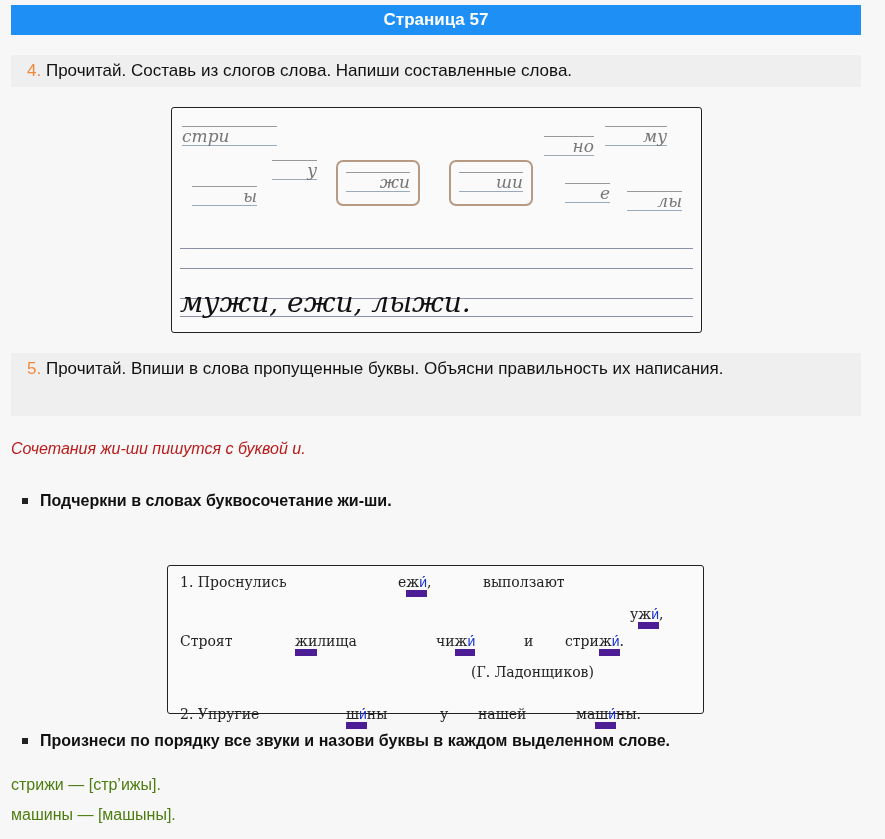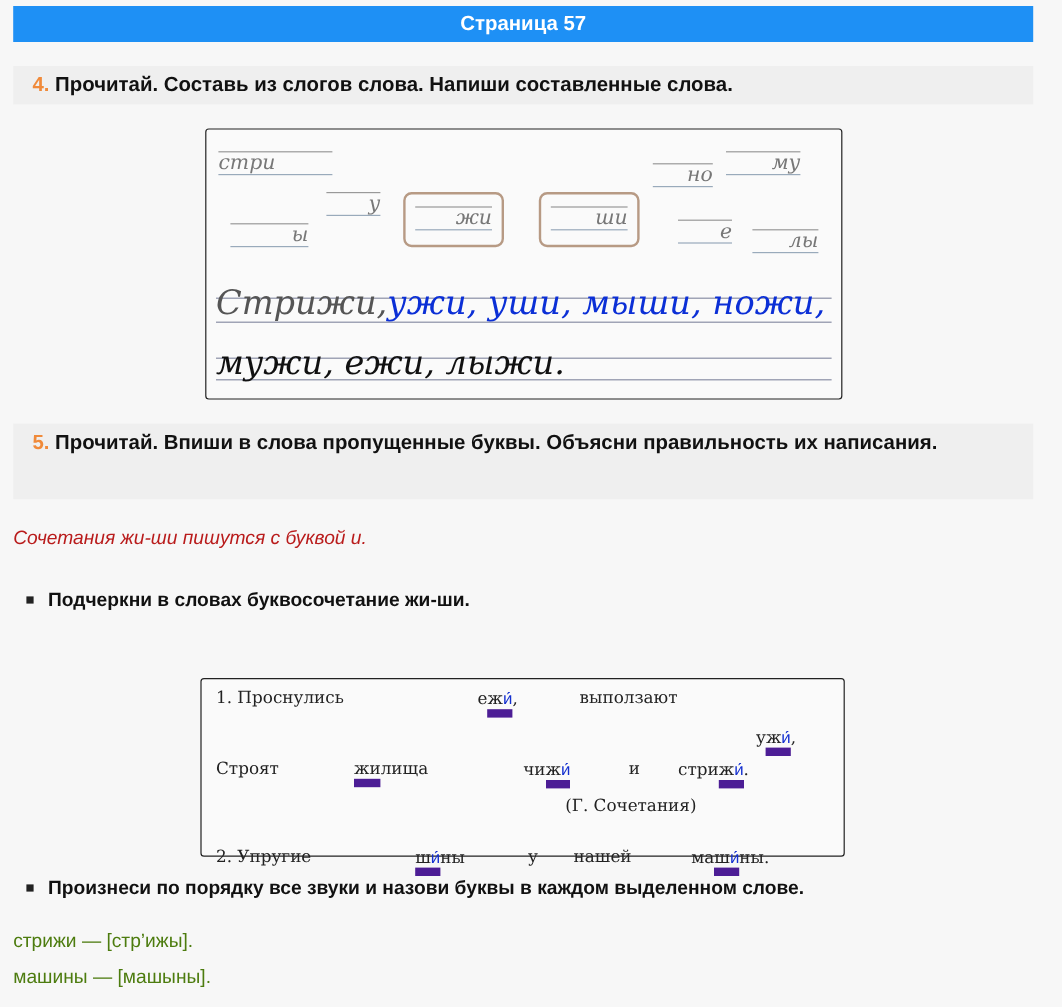--- a/index.html
+++ b/index.html
@@ -1,18 +1,18 @@
 <!DOCTYPE html>
 <html><head>
 <meta charset="utf-8">
 <style>
   html,body{margin:0;padding:0;}
   body{width:885px;height:839px;background:#f7f7f7;font-family:"Liberation Sans",sans-serif;color:#111;position:relative;overflow:hidden;}
   .page-header{position:absolute;left:11px;top:5px;width:850px;height:30px;background:#1e90f5;color:#fff;font-weight:bold;font-size:17px;text-align:center;line-height:30px;}
-  .task{position:absolute;left:11px;width:850px;background:#efefef;font-weight:bold;font-size:17px;box-sizing:border-box;padding:0 16px;}
+  .task{position:absolute;left:11px;width:850px;background:#efefef;font-weight:normal;font-size:17px;box-sizing:border-box;padding:0 16px;}
   .task .num{color:#f08a3a;}
   #task4{top:55px;height:32px;line-height:32px;}
   #task5{top:353px;height:63px;line-height:31px;padding-top:0;}
   .figure{position:absolute;border:1px solid #222;border-radius:3px;background:#fafafa;box-sizing:border-box;}
   #fig1{left:171px;top:107px;width:531px;height:226px;}
   #fig2{left:167px;top:565px;width:537px;height:149px;font-family:"DejaVu Serif",serif;font-size:14px;color:#222;}
   .syl{position:absolute;font-family:"DejaVu Serif",serif;font-style:italic;color:#777;font-size:17px;border-top:1px solid #999;border-bottom:1px solid #9ab;line-height:16px;padding:1px 0;text-align:right;}
   .syl-box{position:absolute;border:2px solid #b79a84;border-radius:7px;}
   .hw-line{position:absolute;left:8px;right:8px;height:1px;background:#8a8fa6;}
   .hw{position:absolute;font-family:"DejaVu Serif",serif;font-style:italic;font-size:28px;white-space:nowrap;}
@@ -53,23 +53,20 @@
   </div>
   <span class="syl" style="left:372px;top:28px;width:50px">но</span>
   <span class="syl" style="left:433px;top:18px;width:62px">му</span>
   <span class="syl" style="left:393px;top:75px;width:45px">е</span>
   <span class="syl" style="left:455px;top:83px;width:55px">лы</span>
 
   <div class="hw-line" style="top:140px"></div>
   <div class="hw-line" style="top:160px"></div>
   <div class="hw-line" style="top:190px"></div>
   <div class="hw-line" style="top:208px"></div>
-  <div class="hw" style="left:8px;top:128px">
-    <span class="given">Стрижи,</span><span class="ans">ужи, уши, мыши, ножи,</span>
-  </div>
   <div class="hw ans" style="left:8px;top:178px">мужи, ежи, лыжи.</div>
 </div>
 
 <div class="task" id="task5">
   <span class="num">5.</span>
   <span>Прочитай. Впиши в слова пропущенные буквы. Объясни правильность их написания.</span>
 </div>
 
 <div class="note">Сочетания жи-ши пишутся с буквой и.</div>
 
@@ -81,21 +78,21 @@
   <span class="pl" style="left:315px;top:8px">выползают</span>
 
   <span class="pl" style="left:462px;top:40px"><span>у</span><span class="u"><span>ж</span><span class="bl">и́</span></span><span>,</span></span>
 
   <span class="pl" style="left:12px;top:67px">Строят</span>
   <span class="pl" style="left:127px;top:67px"><span class="u">жи</span><span>лища</span></span>
   <span class="pl" style="left:268px;top:67px"><span>чи</span><span class="u"><span>ж</span><span class="bl">и́</span></span></span>
   <span class="pl" style="left:356px;top:67px">и</span>
   <span class="pl b" style="left:397px;top:67px"><span>стри</span><span class="u"><span>ж</span><span class="bl">и́</span></span><span>.</span></span>
 
-  <span class="pl" style="left:303px;top:98px">(Г. Сочетания)</span>
+  <span class="pl" style="left:303px;top:98px">(Г. Ладонщиков)</span>
 
   <span class="pl" style="left:12px;top:140px">2. Упругие</span>
   <span class="pl" style="left:178px;top:140px"><span class="u"><span>ш</span><span class="bl">и́</span></span><span>ны</span></span>
   <span class="pl" style="left:272px;top:140px">у</span>
   <span class="pl" style="left:310px;top:140px">нашей</span>
   <span class="pl b" style="left:408px;top:140px"><span>ма</span><span class="u"><span>ш</span><span class="bl">и́</span></span><span>ны.</span></span>
 </div>
 
 <div class="bullet" id="b2">Произнеси по порядку все звуки и назови буквы в каждом выделенном слове.</div>
 

